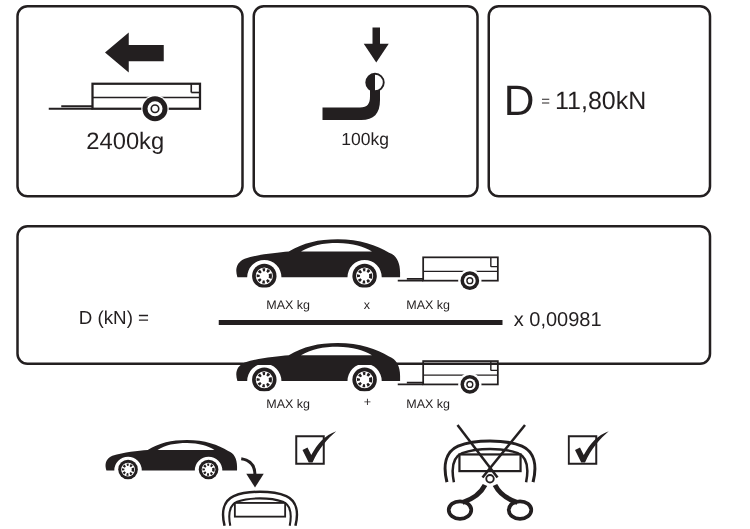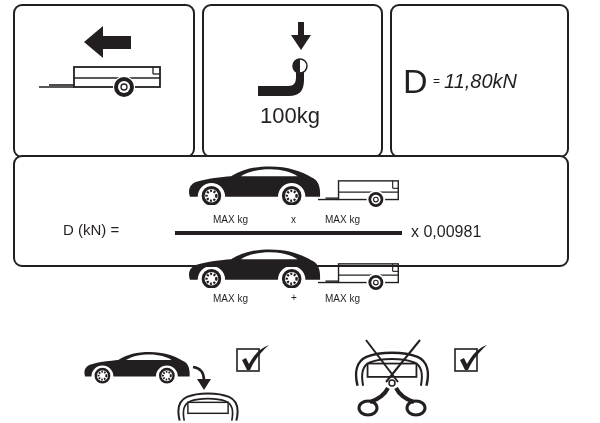--- a/index.html
+++ b/index.html
@@ -58,42 +58,43 @@
     <line x1="10" y1="21" x2="35" y2="21" stroke="#231f20" stroke-width="1.6"></line>
     <rect x="35" y="3" width="86" height="20" fill="none" stroke="#231f20" stroke-width="1.8"></rect>
     <line x1="35" y1="14" x2="121" y2="14" stroke="#231f20" stroke-width="1.3"></line>
     <line x1="114" y1="3" x2="114" y2="10" stroke="#231f20" stroke-width="1.3"></line>
     <line x1="114" y1="10" x2="121" y2="10" stroke="#231f20" stroke-width="1.3"></line>
     <circle cx="85" cy="23" r="11" fill="#fff"></circle>
     <circle cx="85" cy="23" r="10" fill="#231f20"></circle>
     <circle cx="85" cy="23" r="6" fill="#fff"></circle>
     <circle cx="85" cy="23" r="3" fill="none" stroke="#231f20" stroke-width="1.3"></circle>
   </svg>
+  <div class="txt" style="left:54px;top:97px;font-size:19px;">2400kg</div>
 </div>
 
 <div class="panel" style="left:202px;top:4px;width:181px;height:154px;">
   <svg class="abs" style="left:87px;top:16px" width="20" height="30" viewBox="0 0 20 30">
     <rect x="7" y="0" width="6" height="14" fill="#231f20"></rect>
     <path d="M0 13 L20 13 L10 28 Z" fill="#231f20"></path>
   </svg>
   <svg class="abs" style="left:54px;top:50px" width="60" height="45" viewBox="0 0 60 45">
     <path d="M0 30 L30 30 C36 30 38 27 38 21 L38 12 L46 12 L46 24 C46 35 41 40 31 40 L0 40 Z" fill="#231f20"></path>
     <circle cx="42" cy="10" r="7" fill="#fff" stroke="#231f20" stroke-width="1.5"></circle>
     <path d="M42 3 A7 7 0 0 0 42 17 Z" fill="#231f20"></path>
   </svg>
-  <div class="txt" style="left:56px;top:97px;font-size:22px;">100kg</div>
+  <div class="txt" style="left:69px;top:97px;font-size:14px;">100kg</div>
 </div>
 
 <div class="panel" style="left:390px;top:4px;width:179px;height:154px;">
   <div class="txt" style="left:11px;top:56px;font-size:34px;">D</div>
   <div class="txt" style="left:41px;top:68px;font-size:12px;">=</div>
-  <div class="txt" style="left:52px;top:64px;font-size:20px;font-style:italic;">11,80kN</div>
+  <div class="txt" style="left:52px;top:64px;font-size:20px;">11,80kN</div>
 </div>
 
-<div class="panel" style="left:13px;top:155px;width:556px;height:112px;">
+<div class="panel" style="left:13px;top:180px;width:556px;height:112px;">
   <div class="txt" style="left:48px;top:64px;font-size:15px;">D (kN) =</div>
 
   <svg class="abs" style="left:171px;top:8px" width="137" height="40">
       <use href="#car"></use>
     </svg>
   <svg class="abs" style="left:303px;top:20px" width="84" height="32">
       <use href="#trailer"></use>
     </svg>
   <div class="txt" style="left:198px;top:57px;font-size:10px;">MAX kg</div>
   <div class="txt" style="left:276px;top:57px;font-size:10px;">x</div>

